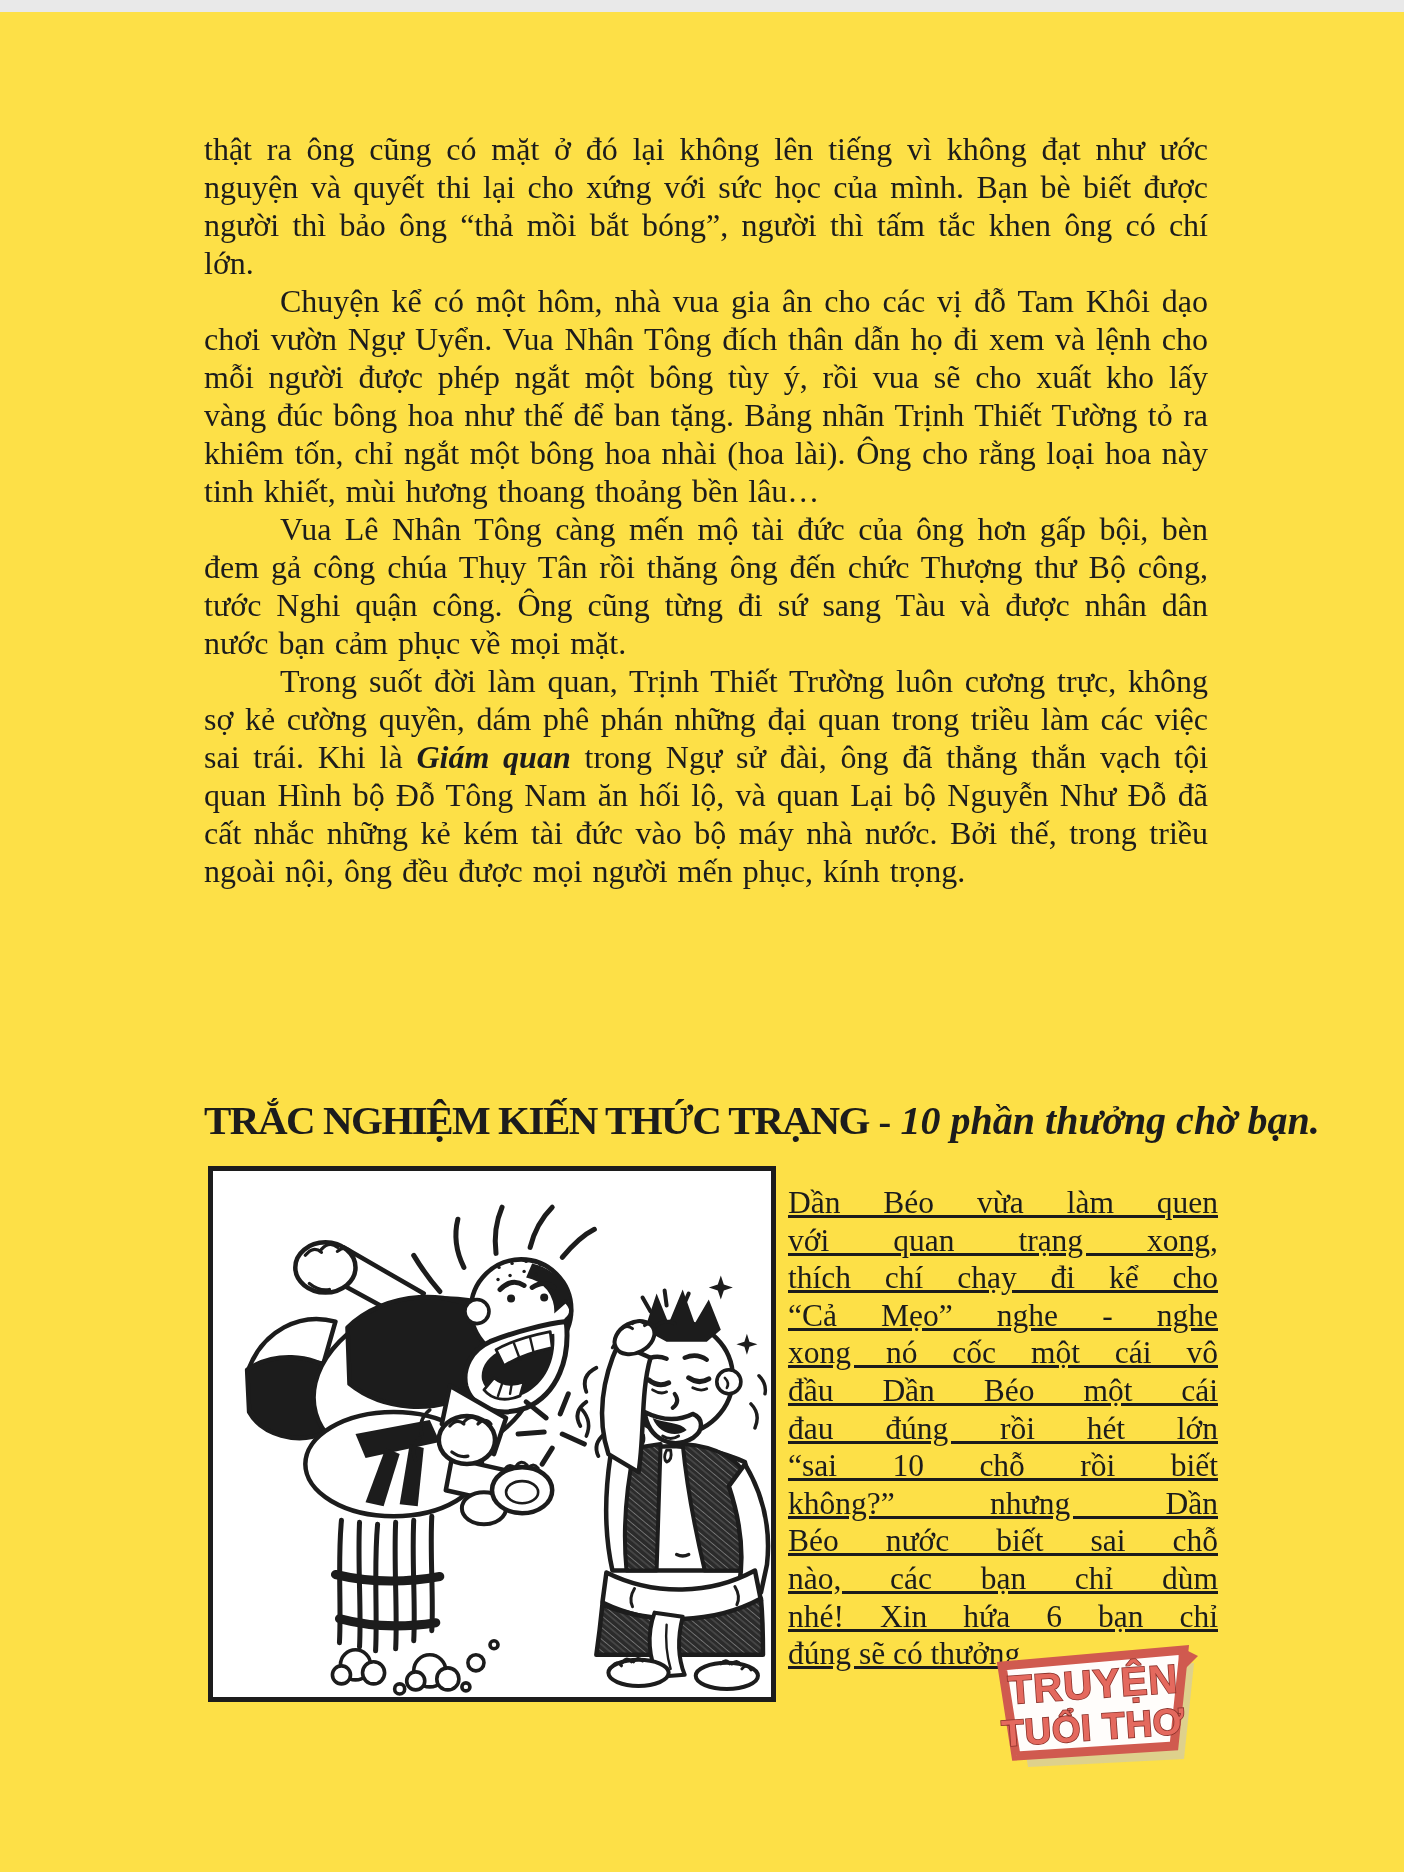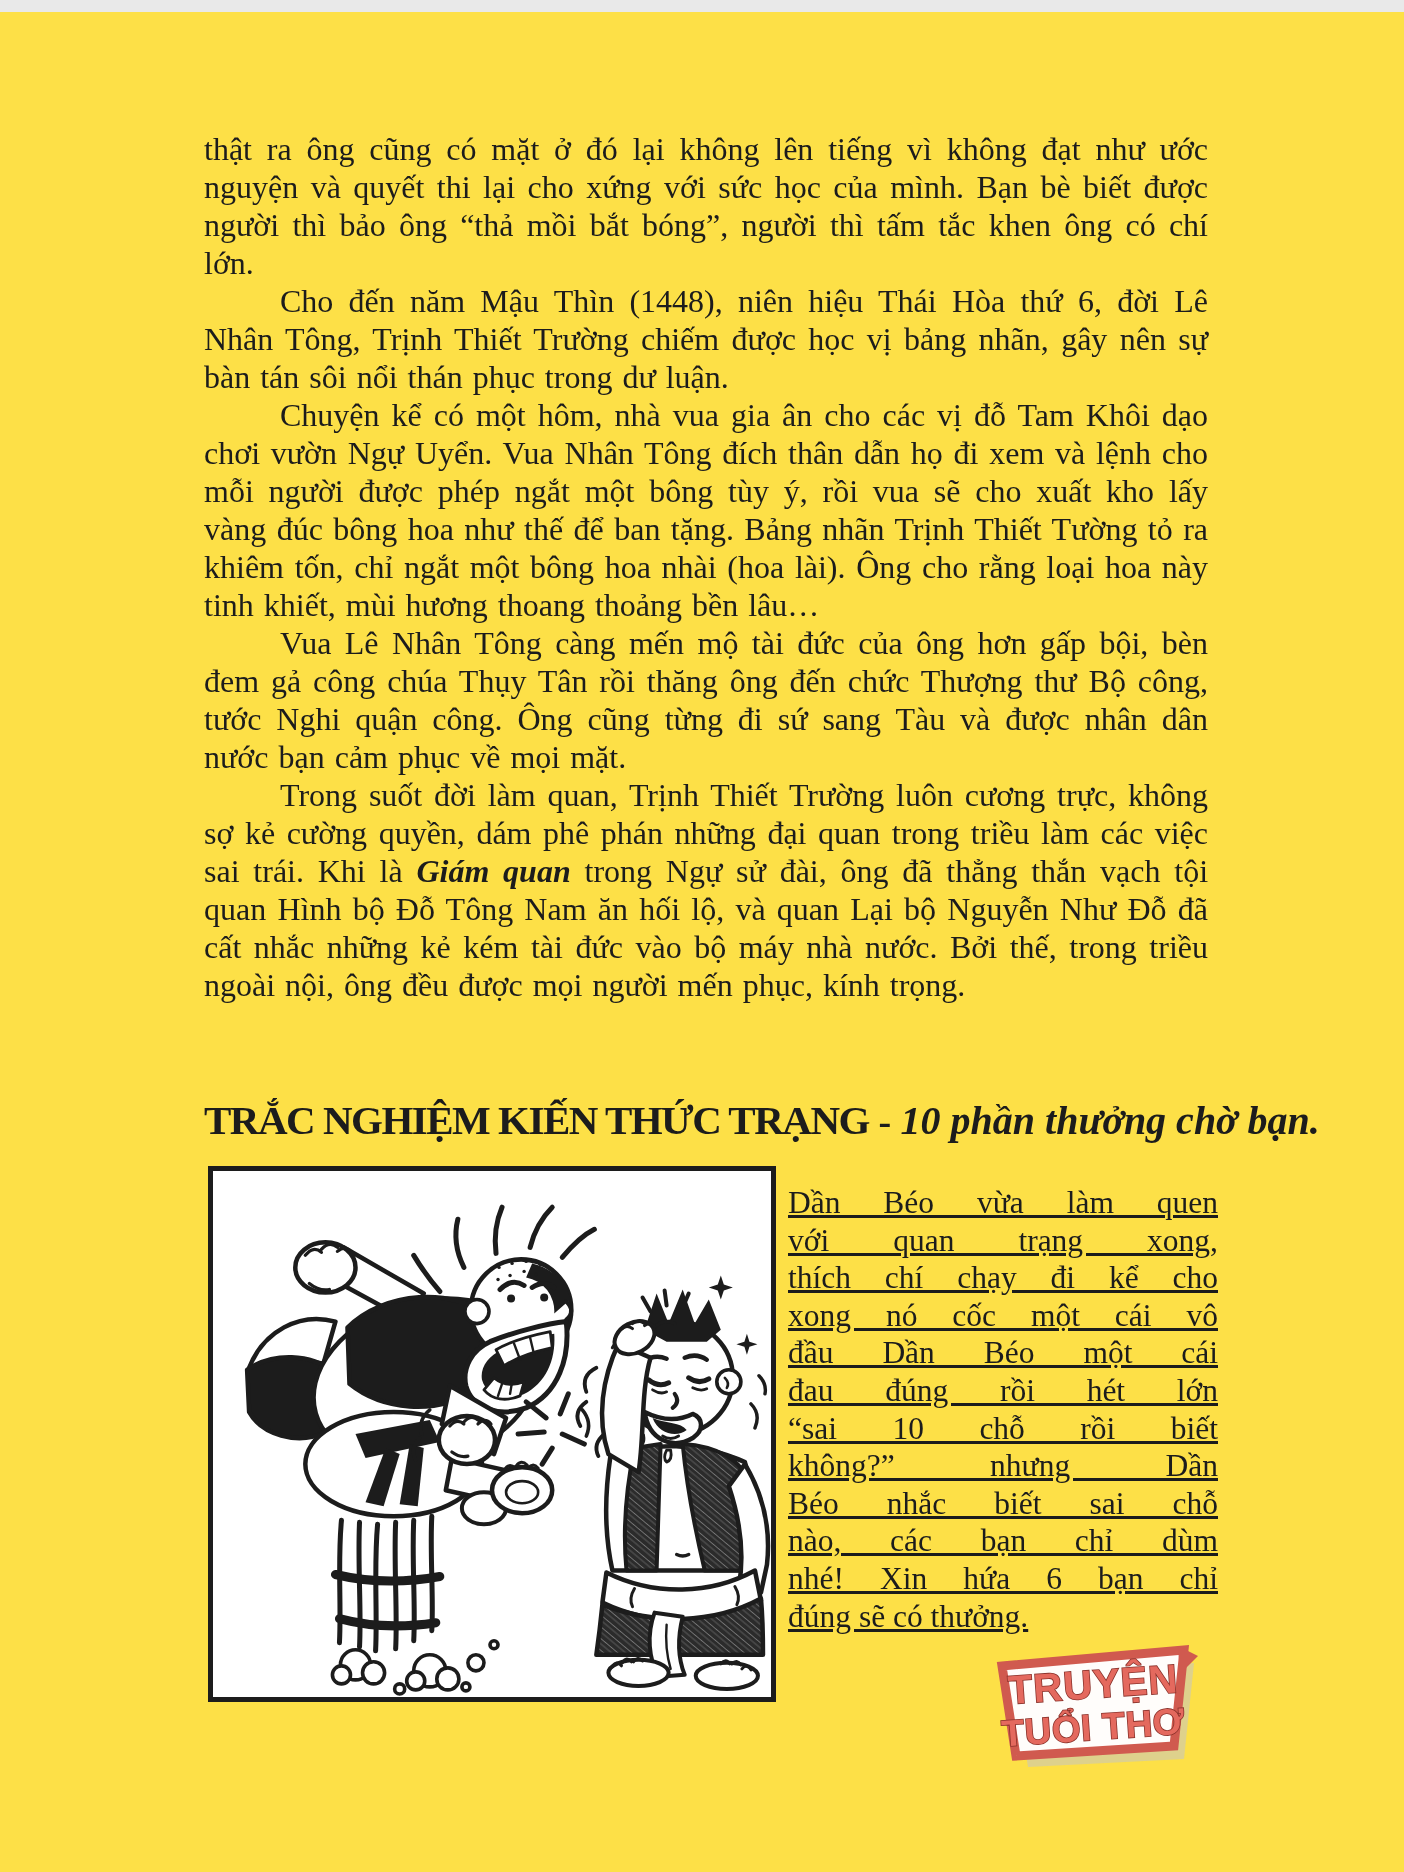--- a/index.html
+++ b/index.html
@@ -55,21 +55,20 @@
     paint-order: stroke fill;
   }
 </style>
 </head>
 <body>
 
 <div class="page">
 
   <div class="article">
       <p class="para"><span>thật ra ông cũng có mặt ở đó lại không lên tiếng vì không đạt như ước nguyện và quyết thi lại cho xứng với sức học của mình. Bạn bè biết được người thì bảo ông “thả mồi bắt bóng”, người thì tấm tắc khen ông có chí lớn.</span></p>
-      <p class="para indent"><span>Cho đến năm Mậu Thìn (1448), niên hiệu Thái Hòa thứ 6, đời Lê Nhân Tông, Trịnh Thiết Trường chiếm được học vị bảng nhãn, gây nên sự bàn tán sôi nổi thán phục trong dư luận.</span></p>
       <p class="para indent"><span>Chuyện kể có một hôm, nhà vua gia ân cho các vị đỗ Tam Khôi dạo chơi vườn Ngự Uyển. Vua Nhân Tông đích thân dẫn họ đi xem và lệnh cho mỗi người được phép ngắt một bông tùy ý, rồi vua sẽ cho xuất kho lấy vàng đúc bông hoa như thế để ban tặng. Bảng nhãn Trịnh Thiết Tường tỏ ra khiêm tốn, chỉ ngắt một bông hoa nhài (hoa lài). Ông cho rằng loại hoa này tinh khiết, mùi hương thoang thoảng bền lâu…</span></p>
       <p class="para indent"><span>Vua Lê Nhân Tông càng mến mộ tài đức của ông hơn gấp bội, bèn đem gả công chúa Thụy Tân rồi thăng ông đến chức Thượng thư Bộ công, tước Nghi quận công. Ông cũng từng đi sứ sang Tàu và được nhân dân nước bạn cảm phục về mọi mặt.</span></p>
       <p class="para indent"><span>Trong suốt đời làm quan, Trịnh Thiết Trường luôn cương trực, không sợ kẻ cường quyền, dám phê phán những đại quan trong triều làm các việc sai trái. Khi là </span><span class="run-bi">Giám quan</span><span> trong Ngự sử đài, ông đã thẳng thắn vạch tội quan Hình bộ Đỗ Tông Nam ăn hối lộ, và quan Lại bộ Nguyễn Như Đỗ đã cất nhắc những kẻ kém tài đức vào bộ máy nhà nước. Bởi thế, trong triều ngoài nội, ông đều được mọi người mến phục, kính trọng.</span></p>
     </div>
 
   <div class="quiz-heading">
     <span class="qh-bold">TRẮC NGHIỆM KIẾN THỨC TRẠNG</span><span class="qh-sep"> - </span><span class="qh-italic">10 phần thưởng chờ bạn.</span>
   </div>
 
   <div class="illus-box">
@@ -230,26 +229,27 @@
           <path d="M406,158 q6,-6 12,-1 M418,152 q6,-5 12,0 M430,154 q5,-4 10,1" stroke-width="3"></path>
         </g>
       </g>
     </svg>
   </div>
 
   <div class="sidebar">
       <div class="sb-line">Dần Béo vừa làm quen</div>
       <div class="sb-line">với quan trạng xong,</div>
       <div class="sb-line">thích chí chạy đi kể cho</div>
+      <div class="sb-line">“Cả Mẹo” nghe -  nghe</div>
       <div class="sb-line">xong nó cốc một cái vô</div>
       <div class="sb-line">đầu Dần Béo một cái</div>
       <div class="sb-line">đau đúng rồi hét lớn</div>
       <div class="sb-line">“sai 10 chỗ rồi  biết</div>
       <div class="sb-line">không?” nhưng Dần</div>
-      <div class="sb-line">Béo nhắc biết sai chỗ</div>
+      <div class="sb-line">Béo nước biết sai chỗ</div>
       <div class="sb-line">nào, các bạn chỉ dùm</div>
       <div class="sb-line">nhé! Xin hứa 6 bạn chỉ</div>
       <div class="sb-line">đúng sẽ có thưởng.</div>
     </div>
 
   <div class="logo">
     <svg viewBox="0 0 216 136">
       <polygon points="32,37 212,23 202,119 46,127" opacity="0.55" fill="#c4c4c4"></polygon>
       <polygon points="20,26 202,10 192,106 34,116" fill="#fffdfb" stroke-width="9" stroke="#d05a4f"></polygon>
       <polygon points="196,6 216,16 198,34" fill="#d05a4f"></polygon>

